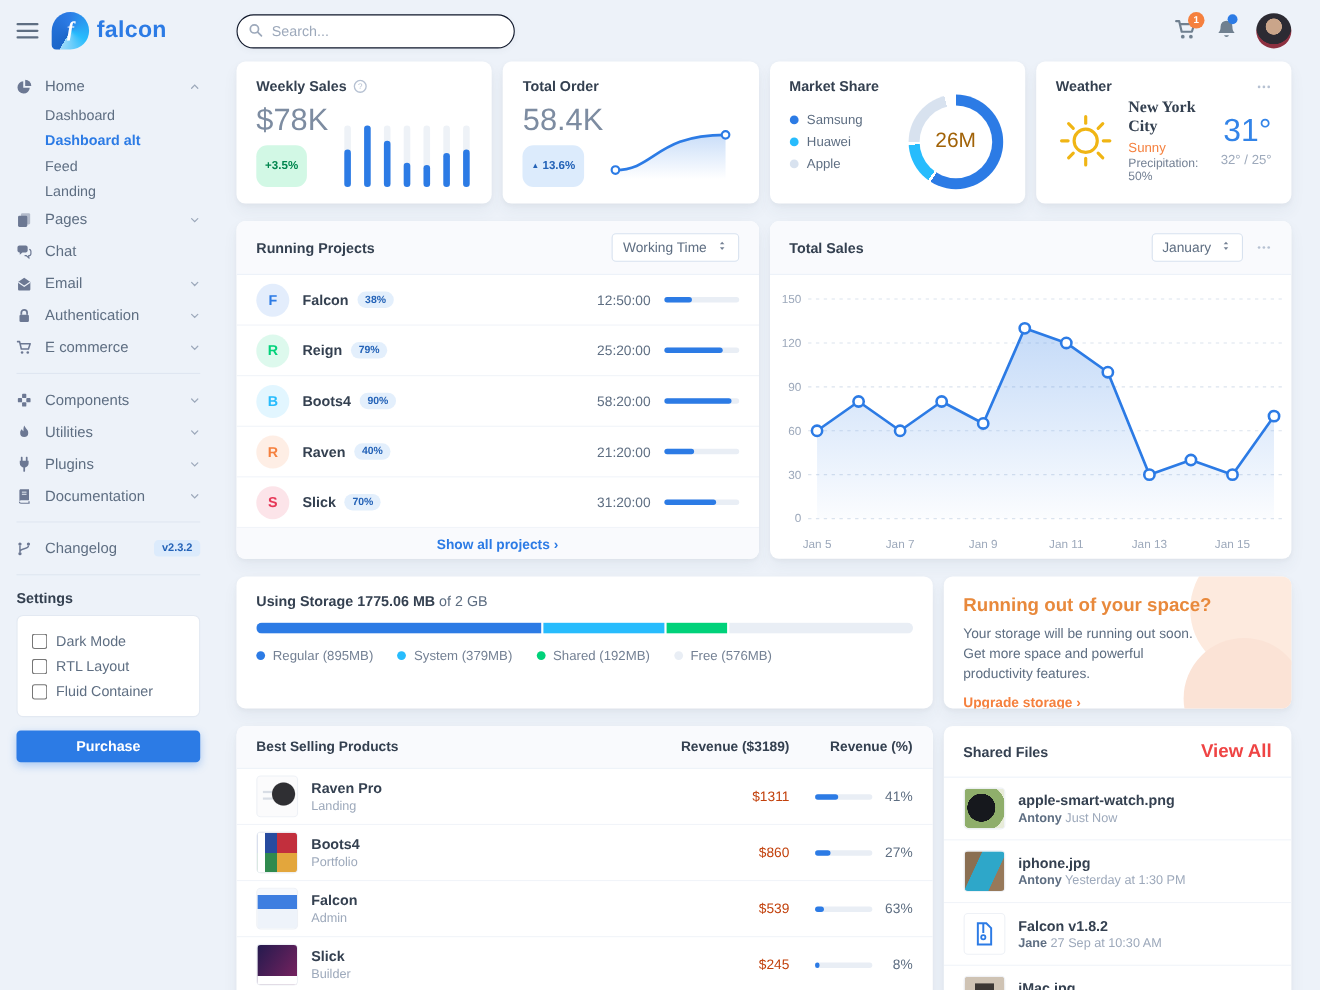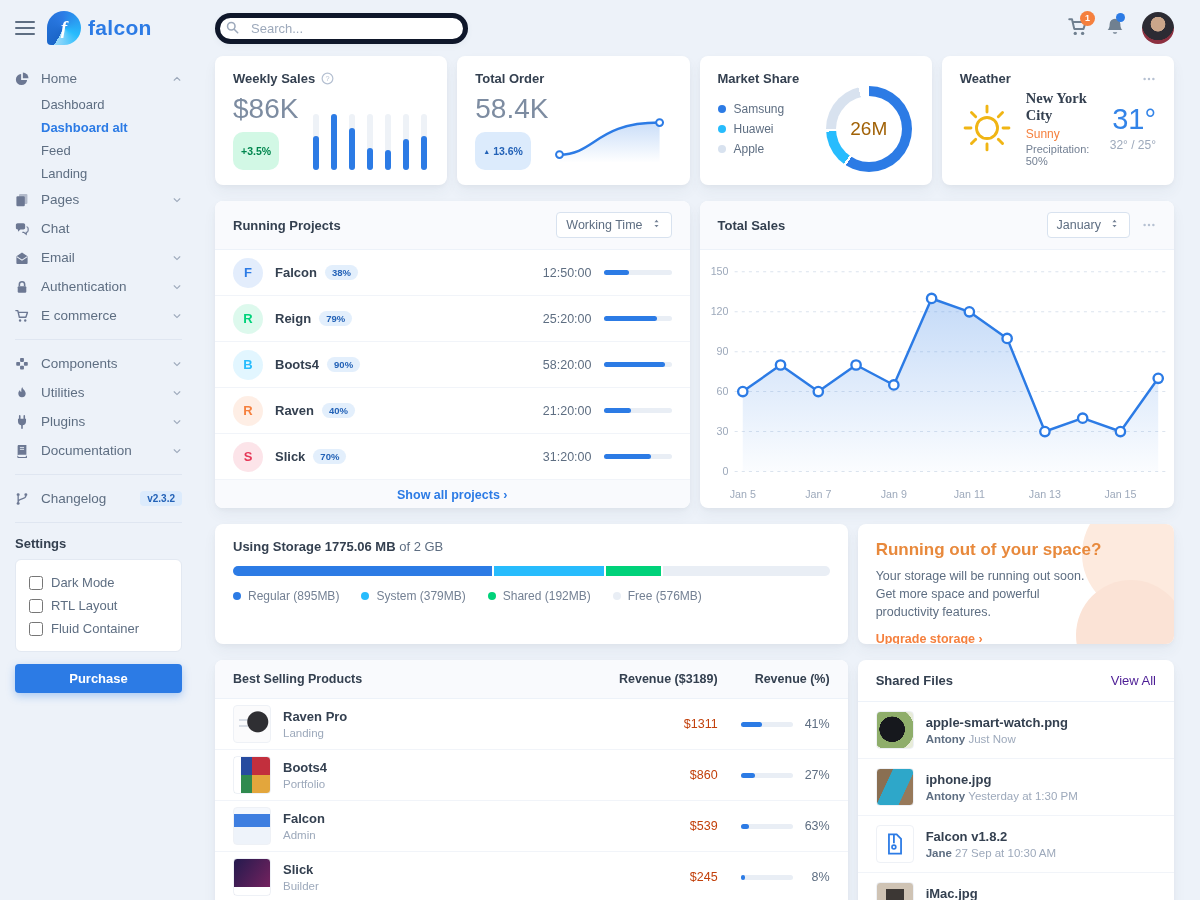--- a/index.html
+++ b/index.html
@@ -42,21 +42,21 @@
   .chk { display:flex; align-items:center; gap:8px; padding:4px 0; cursor:pointer; color:#5e6e82; }
   .chk input { width:14px; height:14px; accent-color:#2c7be5; }
   .purchase-btn { width:100%; margin-top:12px; background:#2c7be5; border:none; color:#fff;
     font-size:13px; font-weight:600; padding:7px 0; border-radius:4px; cursor:pointer;
     box-shadow:0 3px 8px rgba(44,123,229,.35); font-family:inherit; }
 
   
   .main { flex:1; padding:0 26px 0 15px; }
   .topbar { height:56px; display:flex; align-items:center; justify-content:space-between; }
   .search { position:relative; width:253px; }
-  .search input { width:100%; height:31px; border:5px solid #0f172a; border-radius:16px;
+  .search input { width:100%; height:31px; border:1px solid #0f172a; border-radius:16px;
     padding:0 12px 0 31px; font-size:13px; color:#5e6e82; background:#fff; outline:none;
     box-shadow:0 2px 6px rgba(80,95,120,.06); font-family:inherit; }
   .search input::placeholder { color:#9da9bb; }
   .search-ico { position:absolute; left:11px; top:8px; color:#9da9bb; }
   .search-ico svg { width:13px; height:13px; }
   .topbar-right { display:flex; align-items:center; gap:17px; }
   .tb-ico { position:relative; color:#708090; cursor:pointer; display:flex; }
   .tb-ico svg { width:20px; height:20px; }
   .cart-badge { position:absolute; top:-6px; right:-7px; background:#f5803e; color:#fff;
     font-size:9px; font-weight:bold; min-width:15px; height:15px; border-radius:50%;
@@ -184,21 +184,21 @@
   .thumb-boots4 { background:linear-gradient(90deg,#fff 0 20%,transparent 20%),
       conic-gradient(#c22f3d 0 25%, #e3a63c 25% 50%, #2f8a4e 50% 75%, #274b9f 75% 100%); }
   .thumb-falcon { background:linear-gradient(180deg,#f5f8fd 0 16%, #3e7ee0 16% 52%, #eef3fa 52%); }
   .thumb-slick { background:linear-gradient(0deg,#ffffff 0 22%, transparent 22%),
       linear-gradient(125deg,#241a4e 0%, #7c2360 100%); }
   .thumb-partial { background:#20262e; }
 
   
   .sf-header { display:flex; align-items:center; justify-content:space-between; padding:13px 18px;
     border-bottom:1px solid #edf2f9; }
-  .sf-link { color:#4c1d95; font-size:13px; font-weight:400; cursor:pointer; text-decoration:none; }
+  .sf-link { color:#ef4444; font-size:17px; font-weight:700; cursor:pointer; text-decoration:none; }
   .sf-row { display:flex; align-items:center; padding:9px 18px; border-bottom:1px solid #f1f4f9; }
   .sf-thumb { width:38px; height:38px; border-radius:4px; flex:0 0 38px; border:1px solid #eef1f6;
     display:flex; align-items:center; justify-content:center; color:#2c7be5; }
   .sf-thumb svg { width:22px; height:22px; }
   .sf-info { margin-left:12px; }
   .sf-name { font-size:13px; font-weight:bold; color:#344050; cursor:pointer; }
   .sf-meta { font-size:11.5px; margin-top:3px; }
   .sf-user { font-weight:bold; color:#5e6e82; }
   .sf-time { color:#9da9bb; }
   .thumb-watch { background:radial-gradient(circle at 42% 48%, #16181d 0 45%, #8fae6b 46% 78%, #e8ecd9 79%); }
@@ -422,21 +422,21 @@
           <span class="card-title">Weekly Sales</span>
           <span class="help-ico">
               <svg viewBox="0 0 16 16">
                 <circle cx="8" cy="8" r="6.6" fill="none" stroke="currentColor" stroke-width="1.5"></circle>
                 <text x="8" y="11.2" text-anchor="middle" font-size="9" fill="currentColor">?</text>
               </svg>
             </span>
         </div>
         <div class="stat-body">
           <div>
-            <div class="stat-value">$86K</div>
+            <div class="stat-value">$78K</div>
             <span class="badge b-success">+3.5%</span>
           </div>
           <div class="mini-bars" id="weekly-bars">
               <div class="track">
                 <div class="fill" style="height: 60%;"></div>
               </div>
               <div class="track">
                 <div class="fill" style="height: 100%;"></div>
               </div>
               <div class="track">

